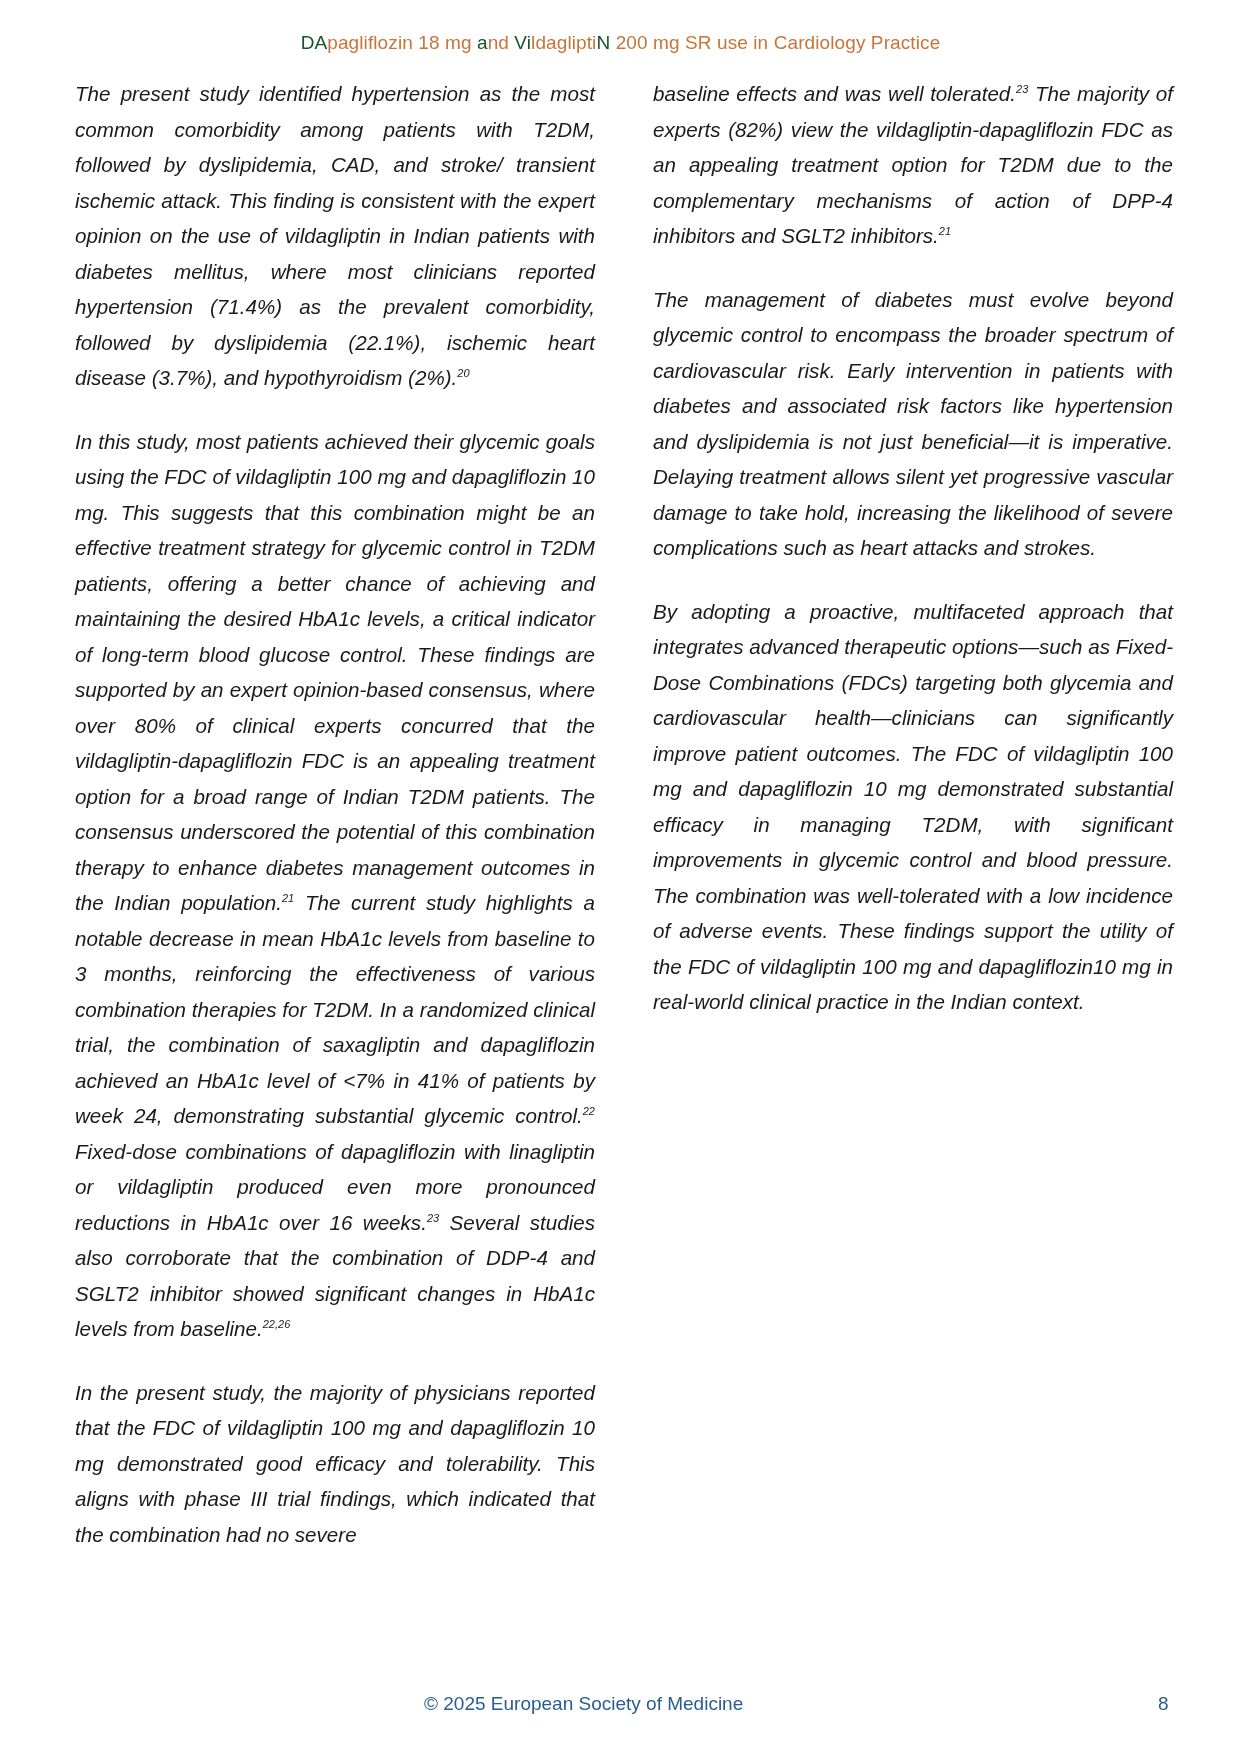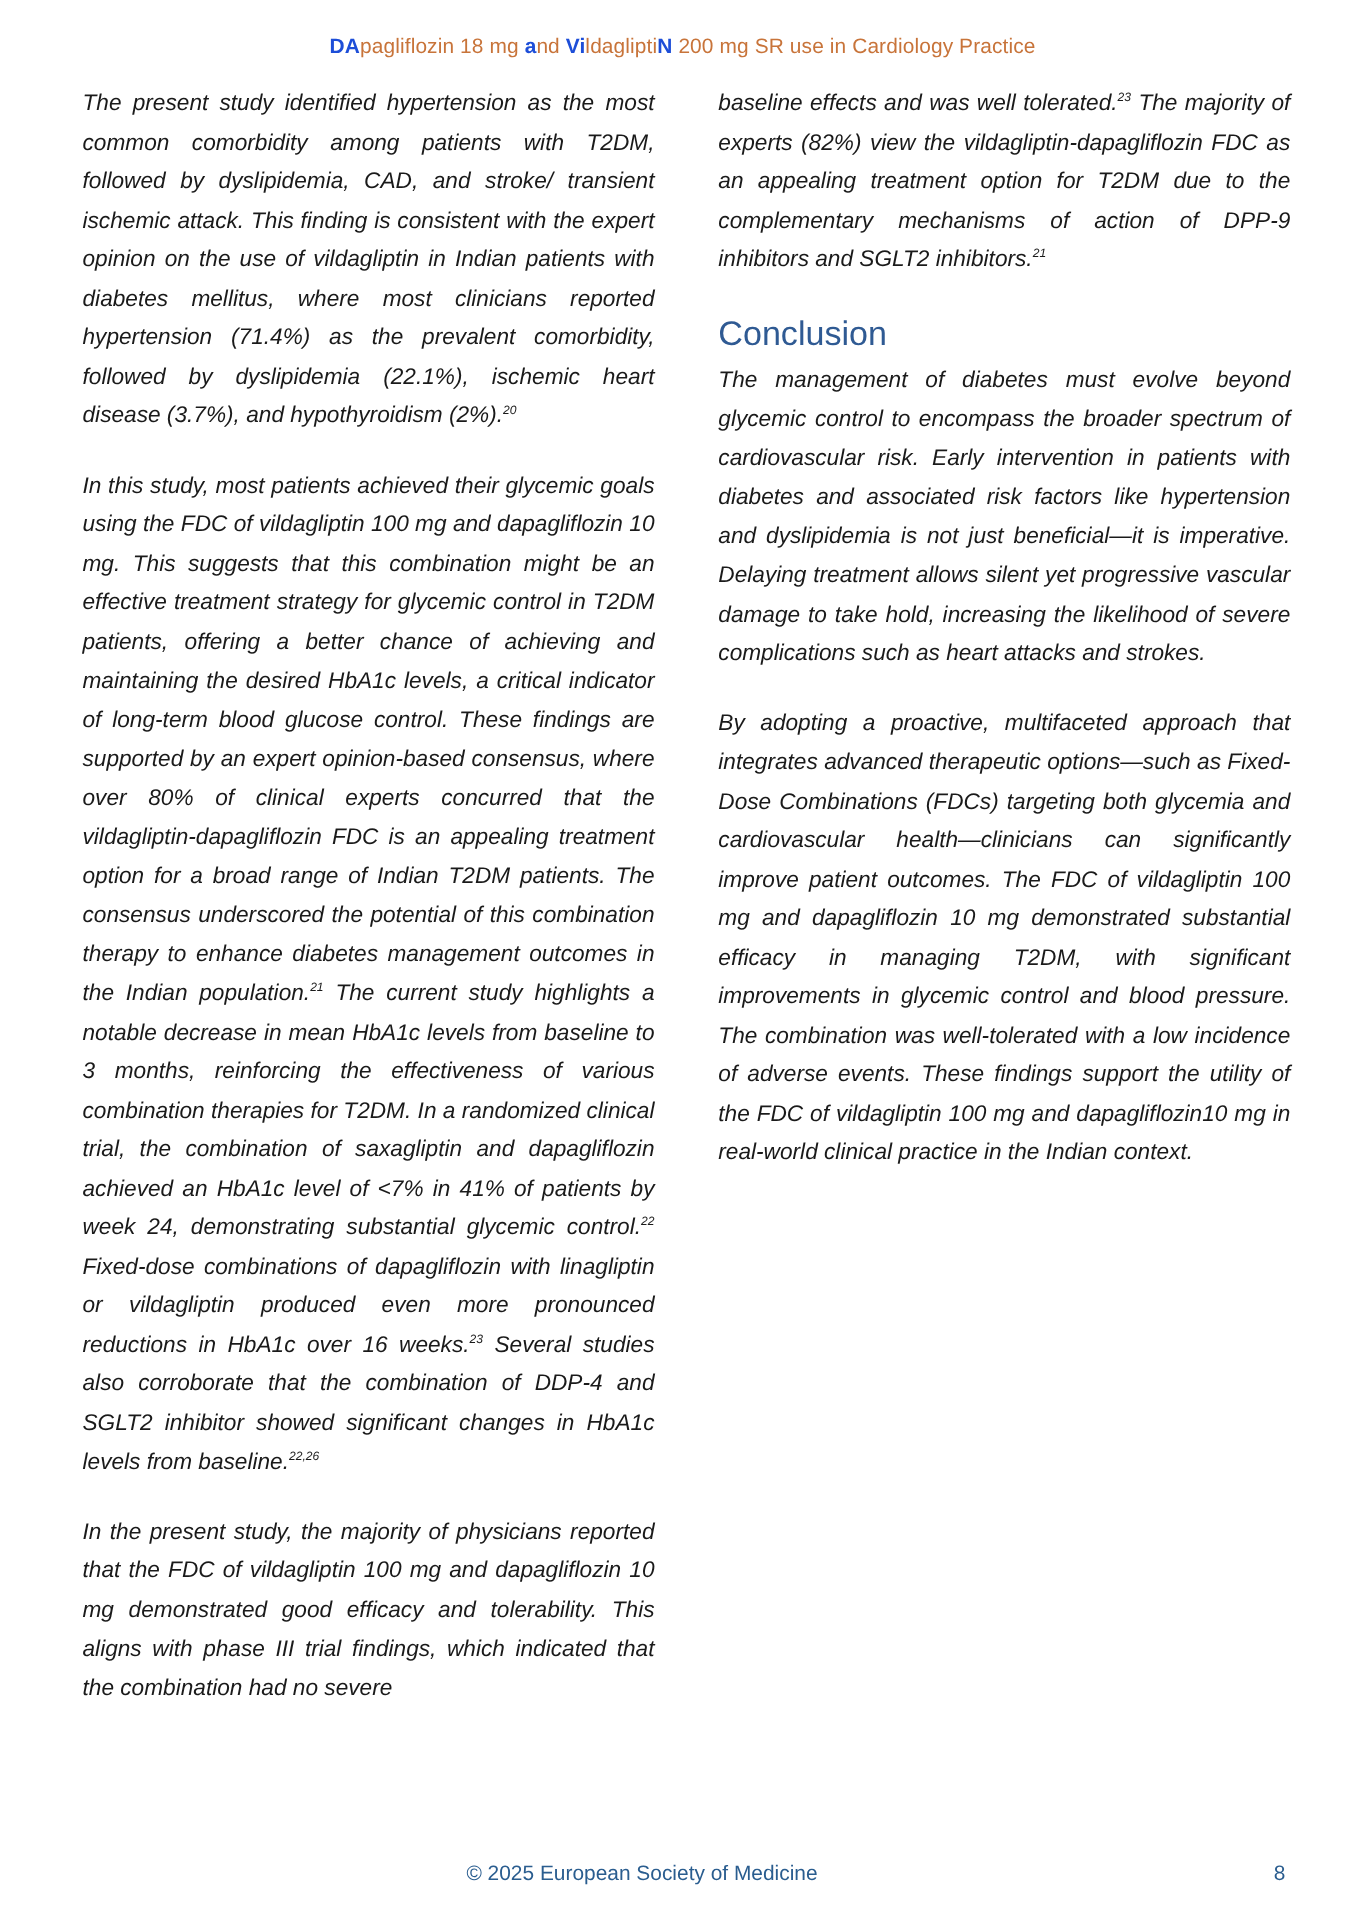--- a/index.html
+++ b/index.html
@@ -4,21 +4,21 @@
 <style>
   html, body { margin: 0; padding: 0; background: #ffffff; }
   body {
     width: 1241px; height: 1755px; position: relative; overflow: hidden;
     font-family: "Liberation Sans", sans-serif; color: #1a1a1a;
   }
   .running-header {
     position: absolute; top: 32px; left: 0; width: 1241px; text-align: center;
     font-size: 19px; color: #c8743a; letter-spacing: 0.1px;
   }
-  .running-header b { font-weight: 700; color: #1d4ed8; }
+  .running-header b { font-weight: 400; color: #14532d; }
   .col {
     position: absolute; top: 76px; width: 520px;
     font-size: 20.6px; line-height: 35.5px; text-align: justify;
   }
   .col-left { left: 75px; }
   .col-right { left: 653px; }
   .col p { margin: 0 0 28px 0; font-style: italic; }
   .col p.tight { margin-bottom: 0; }
   sup { font-size: 11px; line-height: 0; vertical-align: 8px; }
   .section-heading {
@@ -39,23 +39,22 @@
 
 <div class="col col-left">
   <p><span>The present study identified hypertension as the most common comorbidity among patients with T2DM, followed by dyslipidemia, CAD, and stroke/ transient ischemic attack. This finding is consistent with the expert opinion on the use of vildagliptin in Indian patients with diabetes mellitus, where most clinicians reported hypertension (71.4%) as the prevalent comorbidity, followed by dyslipidemia (22.1%), ischemic heart disease (3.7%), and hypothyroidism (2%).</span><sup>20</sup></p>
 
   <p><span>In this study, most patients achieved their glycemic goals using the FDC of vildagliptin 100 mg and dapagliflozin 10 mg. This suggests that this combination might be an effective treatment strategy for glycemic control in T2DM patients, offering a better chance of achieving and maintaining the desired HbA1c levels, a critical indicator of long-term blood glucose control. These findings are supported by an expert opinion-based consensus, where over 80% of clinical experts concurred that the vildagliptin-dapagliflozin FDC is an appealing treatment option for a broad range of Indian T2DM patients. The consensus underscored the potential of this combination therapy to enhance diabetes management outcomes in the Indian population.</span><sup>21</sup><span> The current study highlights a notable decrease in mean HbA1c levels from baseline to 3 months, reinforcing the effectiveness of various combination therapies for T2DM. In a randomized clinical trial, the combination of saxagliptin and dapagliflozin achieved an HbA1c level of &lt;7% in 41% of patients by week 24, demonstrating substantial glycemic control.</span><sup>22</sup><span> Fixed-dose combinations of dapagliflozin with linagliptin or vildagliptin produced even more pronounced reductions in HbA1c over 16 weeks.</span><sup>23</sup><span> Several studies also corroborate that the combination of DDP-4 and SGLT2 inhibitor showed significant changes in HbA1c levels from baseline.</span><sup>22,26</sup></p>
 
   <p class="tight"><span>In the present study, the majority of physicians reported that the FDC of vildagliptin 100 mg and dapagliflozin 10 mg demonstrated good efficacy and tolerability. This aligns with phase III trial findings, which indicated that the combination had no severe</span></p>
 </div>
 
 <div class="col col-right">
-  <p><span>baseline effects and was well tolerated.</span><sup>23</sup><span> The majority of experts (82%) view the vildagliptin-dapagliflozin FDC as an appealing treatment option for T2DM due to the complementary mechanisms of action of DPP-9 inhibitors and SGLT2 inhibitors.</span><sup>21</sup></p>
+  <p><span>baseline effects and was well tolerated.</span><sup>23</sup><span> The majority of experts (82%) view the vildagliptin-dapagliflozin FDC as an appealing treatment option for T2DM due to the complementary mechanisms of action of DPP-4 inhibitors and SGLT2 inhibitors.</span><sup>21</sup></p>
 
-  <h2 class="section-heading">Conclusion</h2>
 
   <p><span>The management of diabetes must evolve beyond glycemic control to encompass the broader spectrum of cardiovascular risk. Early intervention in patients with diabetes and associated risk factors like hypertension and dyslipidemia is not just beneficial—it is imperative. Delaying treatment allows silent yet progressive vascular damage to take hold, increasing the likelihood of severe complications such as heart attacks and strokes.</span></p>
 
   <p class="tight"><span>By adopting a proactive, multifaceted approach that integrates advanced therapeutic options—such as Fixed-Dose Combinations (FDCs) targeting both glycemia and cardiovascular health—clinicians can significantly improve patient outcomes. The FDC of vildagliptin 100 mg and dapagliflozin 10 mg demonstrated substantial efficacy in managing T2DM, with significant improvements in glycemic control and blood pressure. The combination was well-tolerated with a low incidence of adverse events. These findings support the utility of the FDC of vildagliptin 100 mg and dapagliflozin10 mg in real-world clinical practice in the Indian context.</span></p>
 </div>
 
 <div class="footer">
   <span class="copyright">© 2025 European Society of Medicine</span>
   <span class="page-number">8</span>
 </div>

